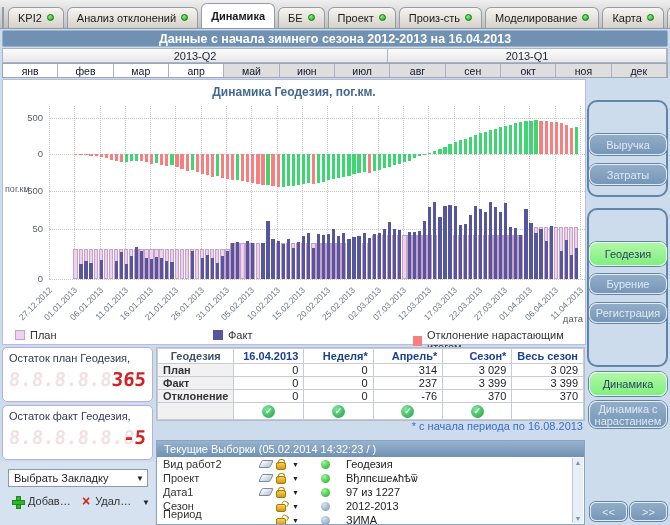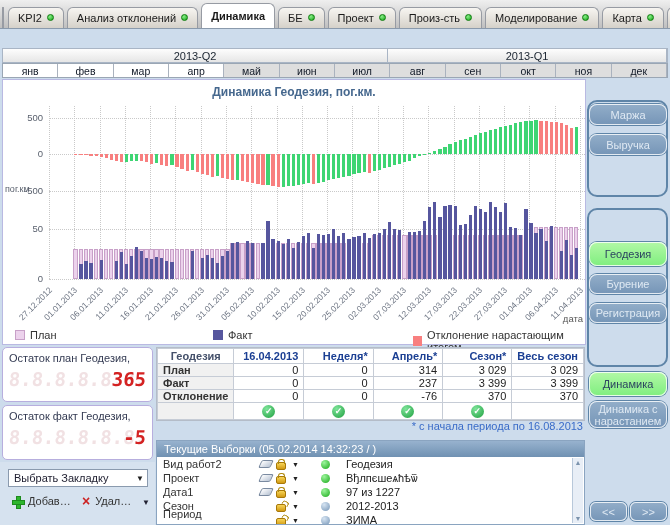--- a/index.html
+++ b/index.html
@@ -160,20 +160,21 @@
         <span>Моделирование</span>
         <span class="gdot"></span>
       </div>
       <div class="tab">
         <span>Карта</span>
         <span class="gdot"></span>
       </div>
       <div class="tab"></div>
     </div>
 
+  <div id="titlebar">Данные с начала зимнего сезона 2012-2013 на 16.04.2013</div>
 
   <div id="quarters">
       <div class="qcell" style="width: 58%;">
         <span>2013-Q2</span>
       </div>
       <div class="qcell" style="width: 42%;">
         <span>2013-Q1</span>
       </div>
     </div>
 
@@ -574,25 +575,25 @@
       </div>
       <div class="legend-item" style="left: 410px;">
         <span class="swatch" style="background: rgb(248, 127, 127);"></span>
         <span>Отклонение нарастающим итогом</span>
       </div>
     </div>
 
   <div id="sidebar">
       <div class="sgroup" style="top: 21px; height: 97px;"></div>
       <div class="sgroup" style="top: 129px; height: 159px;"></div>
-      <div class="sbtn" style="top: 25px; height: 21px;">
-        <span>Маржа</span>
-      </div>
       <div class="sbtn" style="top: 55px; height: 21px;">
         <span>Выручка</span>
+      </div>
+      <div class="sbtn" style="top: 85px; height: 21px;">
+        <span>Затраты</span>
       </div>
       <div class="sbtn green" style="top: 163px; height: 24px;">
         <span>Геодезия</span>
       </div>
       <div class="sbtn" style="top: 224px; height: 20px;">
         <span>Регистрация</span>
       </div>
       <div class="sbtn" style="top: 195px; height: 20px;">
         <span>Бурение</span>
       </div>

